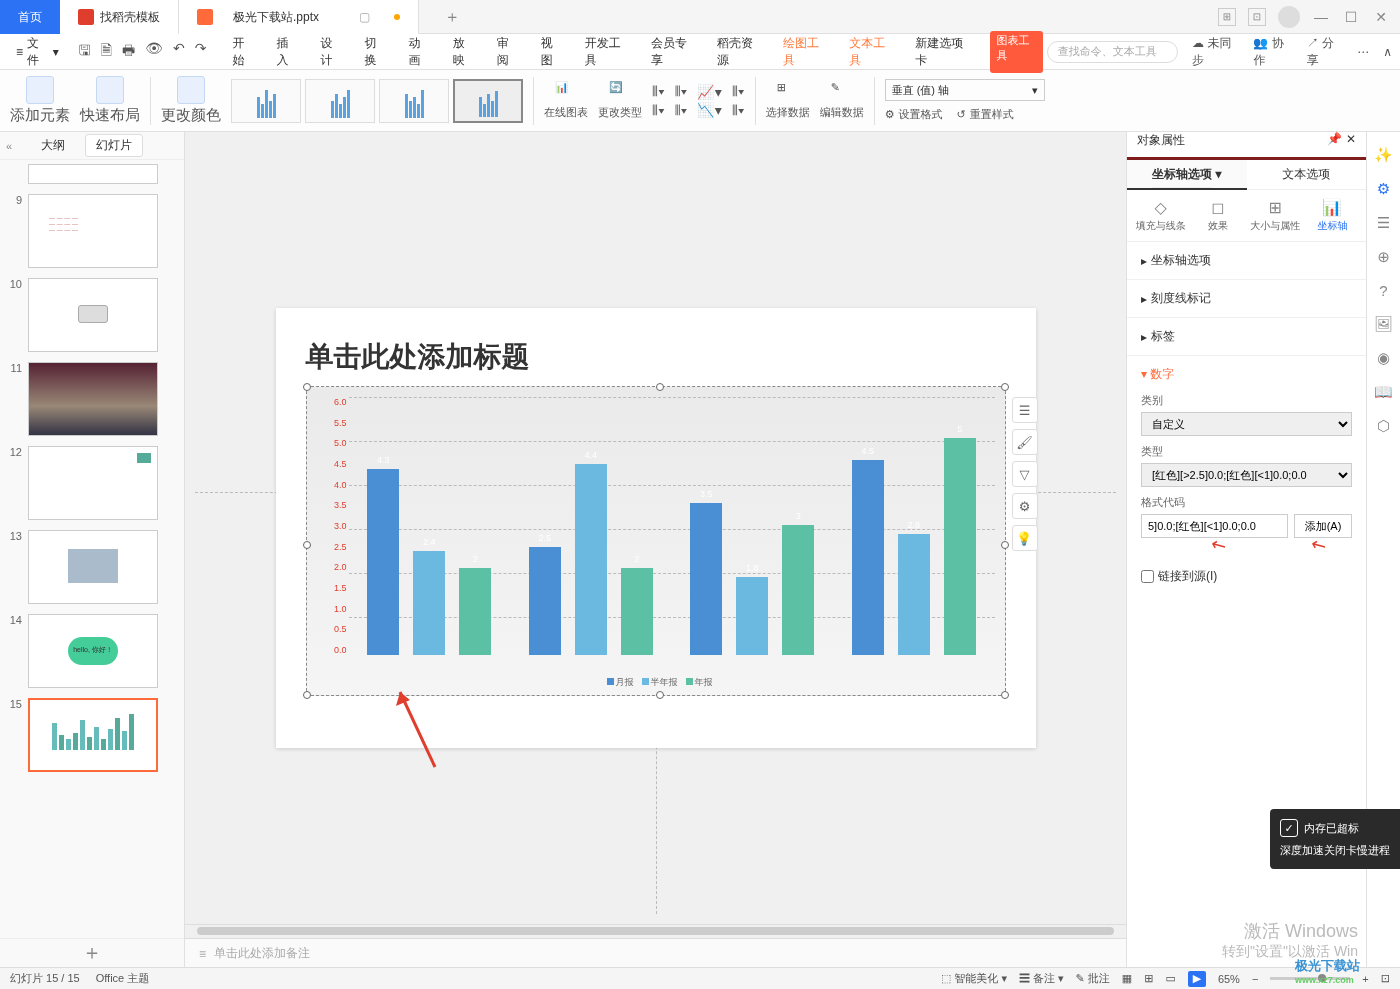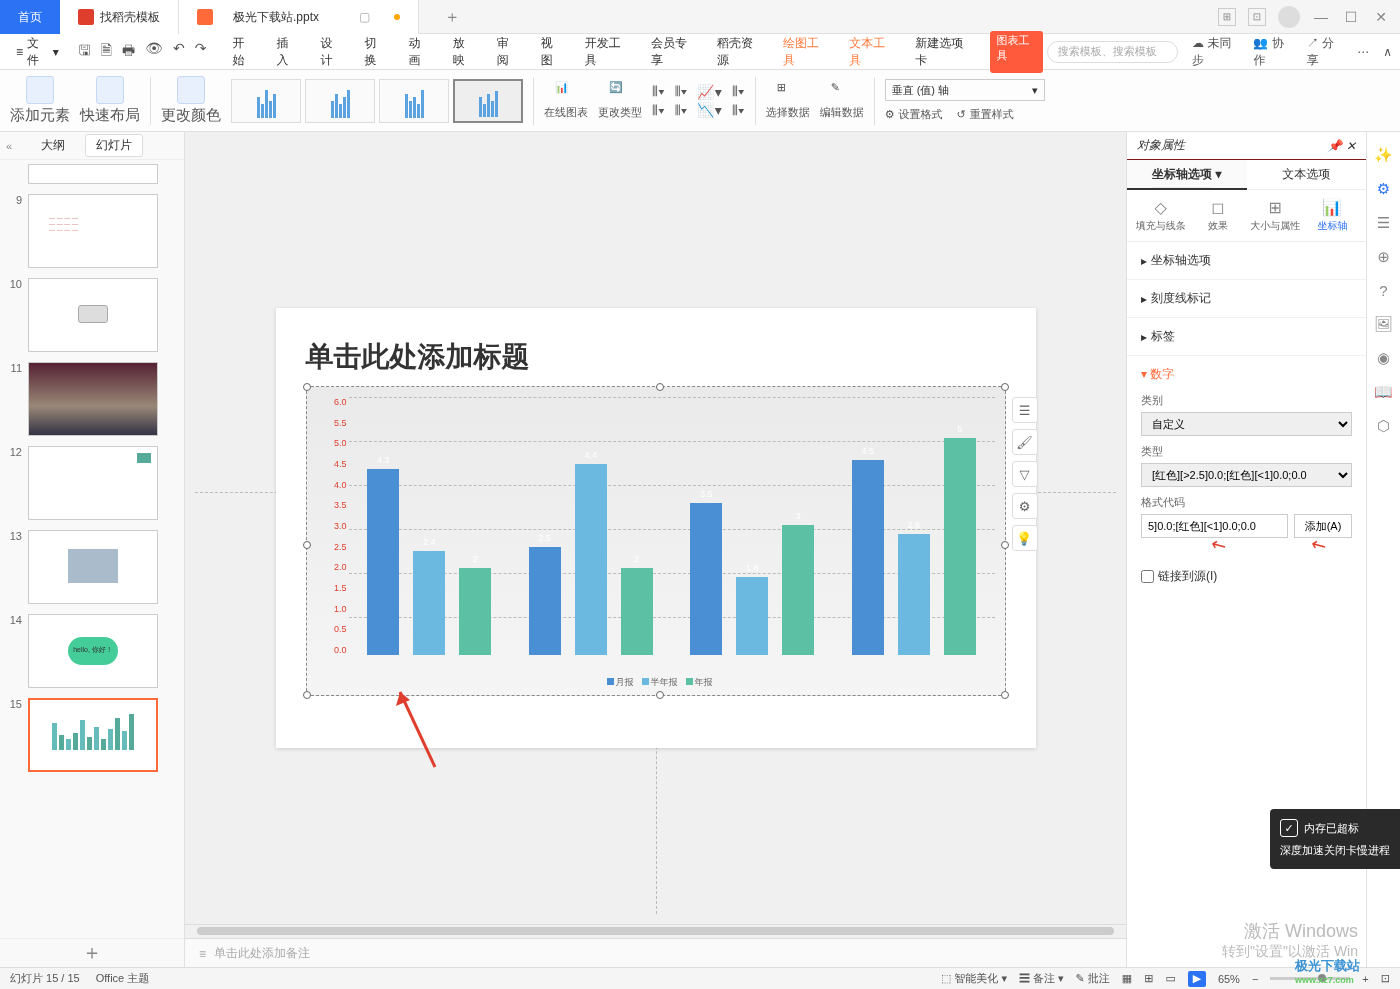--- a/index.html
+++ b/index.html
@@ -88,21 +88,21 @@
 .dashedh { position: absolute; left: 10px; right: 10px; border-top: 1px dashed #bbb; }
 .chartside { position: absolute; right: -35px; top: 10px; width: 28px; display: flex; flex-direction: column; gap: 6px; }
 .chartside .sbtn { width: 26px; height: 26px; background: #fff; border: 1px solid #ddd; border-radius: 3px; display: flex; align-items: center; justify-content: center; font-size: 13px; color: #666; }
 
 .notes { height: 30px; border-top: 1px solid #ddd; background: #fafafa; display: flex; align-items: center; padding: 0 14px; color: #aaa; font-size: 12px; gap: 8px; }
 .hscroll { height: 14px; background: #f0f0f0; border-top: 1px solid #ddd; position: relative; }
 .hscroll .thumb { position: absolute; left: 12px; right: 12px; top: 2px; height: 8px; background: #ccc; border-radius: 4px; }
 
 
 .rightpanel { width: 240px; border-left: 1px solid #e0e0e0; background: #fff; display: flex; flex-direction: column; font-size: 12px; }
-.rightpanel .hdr { height: 28px; display: flex; align-items: center; padding: 0 10px; border-bottom: 1px solid #7f1d1d; justify-content: space-between; font-style: italic; }
+.rightpanel .hdr { height: 28px; display: flex; padding: 0 10px; border-bottom: 3px solid #7f1d1d; justify-content: space-between; }
 .rightpanel .tabs2 { display: flex; height: 30px; }
 .rightpanel .tabs2 span { flex: 1; text-align: center; padding: 6px 0; border-bottom: 1px solid #eee; }
 .rightpanel .tabs2 .sel { font-weight: bold; border-bottom: 2px solid #333; background: #fafafa; }
 .rightpanel .subtabs { display: flex; padding: 8px 6px; gap: 2px; border-bottom: 1px solid #eee; }
 .rightpanel .subtabs .st { flex: 1; text-align: center; font-size: 10px; color: #666; }
 .rightpanel .subtabs .st .ico { display: block; font-size: 16px; margin-bottom: 2px; color: #888; }
 .rightpanel .subtabs .sel { color: #2b72f5; }
 .rightpanel .section { padding: 10px 14px; border-bottom: 1px solid #f0f0f0; }
 .rightpanel .section .toggle { display: flex; align-items: center; gap: 4px; cursor: pointer; }
 .rightpanel .number-sec { padding: 10px 14px; }
@@ -188,21 +188,21 @@
     <span>开发工具</span>
     <span>会员专享</span>
     <span>稻壳资源</span>
     <span class="active">绘图工具</span>
     <span class="active">文本工具</span>
     <span>新建选项卡</span>
     <span class="badge">图表工具</span>
   </div>
   <div class="right">
     <div class="search">
-        <span>搜索模板、搜索模板</span>
+        <span>查找命令、文本工具</span>
       </div>
     <span>☁ <span>未同步</span></span>
     <span>👥 <span>协作</span></span>
     <span>↗ <span>分享</span></span>
     <span>⋯</span>
     <span>∧</span>
   </div>
 </div>
 
 <div class="ribbon">

